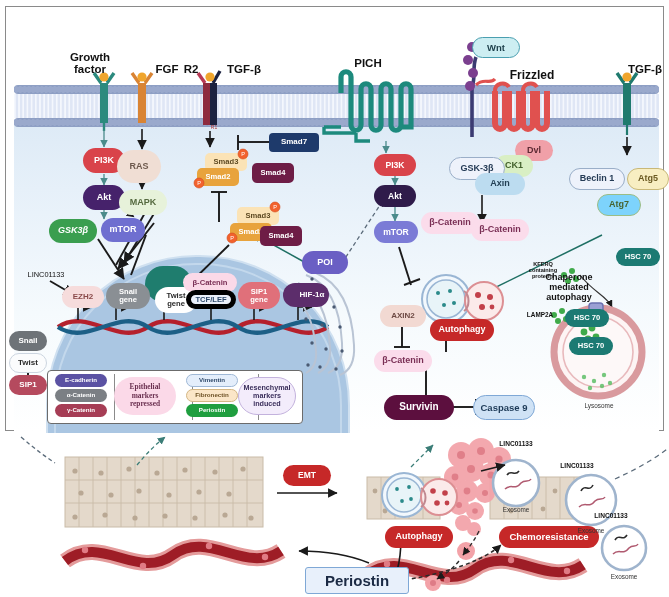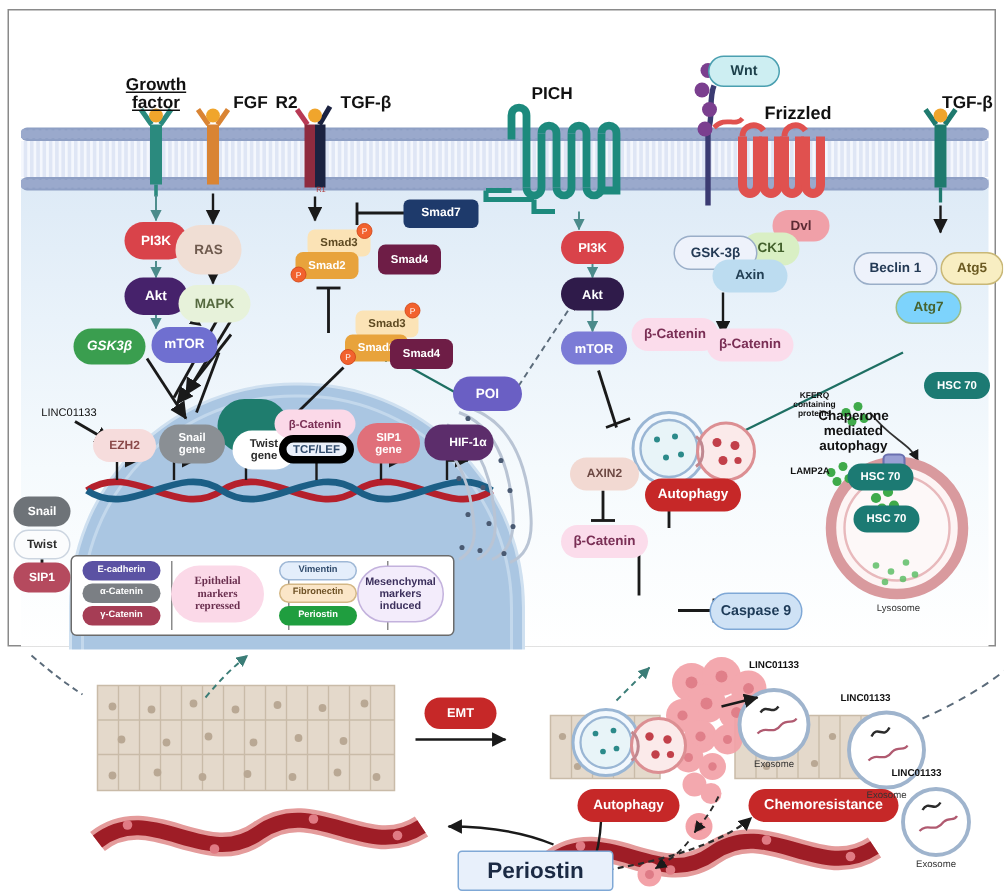--- a/index.html
+++ b/index.html
@@ -293,21 +293,21 @@
           <circle cx="570" cy="272" r="3"></circle>
       </g>
       <g fill="#3faa4a">
         <circle cx="548" cy="308" r="3"></circle>
           <circle cx="556" cy="304" r="3"></circle>
         <circle cx="552" cy="314" r="3"></circle>
           <circle cx="560" cy="312" r="3"></circle>
       </g>
     </svg>
 
-    <div class="hdr" style="left:62px;top:44px;width:72px;font-size:11.5px;text-decoration:underline;">Growth
+    <div class="hdr" style="left:48px;top:44px;width:72px;font-size:11.5px;">Growth
 factor</div>
     <div class="hdr" style="left:141px;top:56px;width:40px;font-size:11.5px;">FGF</div>
     <div class="hdr" style="left:172px;top:56px;width:26px;font-size:11.5px;">R2</div>
     <div class="hdr" style="left:211px;top:56px;width:54px;font-size:11.5px;">TGF-β</div>
     <div class="hdr" style="left:336px;top:50px;width:52px;font-size:11.5px;">PICH</div>
     <div class="hdr" style="left:490px;top:62px;width:72px;font-size:12px;">Frizzled</div>
     <div class="hdr" style="left:612px;top:56px;width:54px;font-size:11.5px;">TGF-β</div>
     <div class="plain" style="left:198px;top:118px;width:20px;font-size:5px;color:#b03a3a;">R1</div>
 
     <div class="pill" style="left:466px;top:30px;width:48px;height:21px;background:#cdeef2;border:1.4px solid #4a9fb0;color:#1c3f4a;font-size:9.5px;">Wnt</div>
@@ -357,20 +357,21 @@
 
     <div class="pill" style="left:563px;top:161px;width:56px;height:22px;background:#eef2fb;border:1.2px solid #9aaec8;color:#243a55;font-size:9px;">Beclin 1</div>
     <div class="pill" style="left:621px;top:161px;width:42px;height:22px;background:#f8eec2;border:1.1px solid #c9b877;color:#6b5a22;font-size:9px;">Atg5</div>
     <div class="pill" style="left:591px;top:187px;width:44px;height:22px;background:#7dd3fc;border:1.1px solid #9bbd85;color:#47632f;font-size:9px;">Atg7</div>
     <div class="pill" style="left:610px;top:241px;width:44px;height:18px;background:#1c7a73;color:#fff;font-size:7.6px;">HSC 70</div>
     <div class="pill" style="left:559px;top:302px;width:44px;height:18px;background:#1c7a73;color:#fff;font-size:7.6px;">HSC 70</div>
     <div class="pill" style="left:563px;top:330px;width:44px;height:18px;background:#1c7a73;color:#fff;font-size:7.6px;">HSC 70</div>
 
     <div class="pill" style="left:374px;top:298px;width:46px;height:22px;background:#f2d9d2;color:#6e4a44;font-size:8px;">AXIN2</div>
     <div class="pill" style="left:424px;top:312px;width:64px;height:22px;background:#c62828;color:#fff;font-size:9px;">Autophagy</div>
+    <div class="pill" style="left:378px;top:388px;width:70px;height:25px;background:#5c0f3e;color:#fff;font-size:10px;">Survivin</div>
     <div class="pill" style="left:467px;top:388px;width:62px;height:25px;background:#cfe2f5;border:1.2px solid #7fa8d6;color:#1d3a57;font-size:9.5px;">Caspase 9</div>
 
     <div class="pill" style="left:139px;top:259px;width:44px;height:36px;background:#1f7d6e;color:#fff;font-size:8.5px;padding-left:47px;">NF-κB</div>
     <div class="pill" style="left:56px;top:279px;width:42px;height:22px;background:#f6dcdc;color:#8a4a4a;font-size:8px;">EZH2</div>
     <div class="pill" style="left:100px;top:276px;width:44px;height:26px;background:#8a8f94;color:#fff;font-size:7.6px;">Snail
 gene</div>
     <div class="pill" style="left:149px;top:280px;width:42px;height:26px;background:#ffffff;color:#2b2b2b;font-size:7.6px;">Twist
 gene</div>
     <div class="pill" style="left:177px;top:266px;width:54px;height:19px;background:#fbd9e8;color:#7a2f55;font-size:7.6px;">β-Catenin</div>
     <div class="pill" style="left:180px;top:283px;width:50px;height:19px;background:#eaf0fa;border:5px solid #000000;color:#2f4a6b;font-size:7.6px;">TCF/LEF</div>

